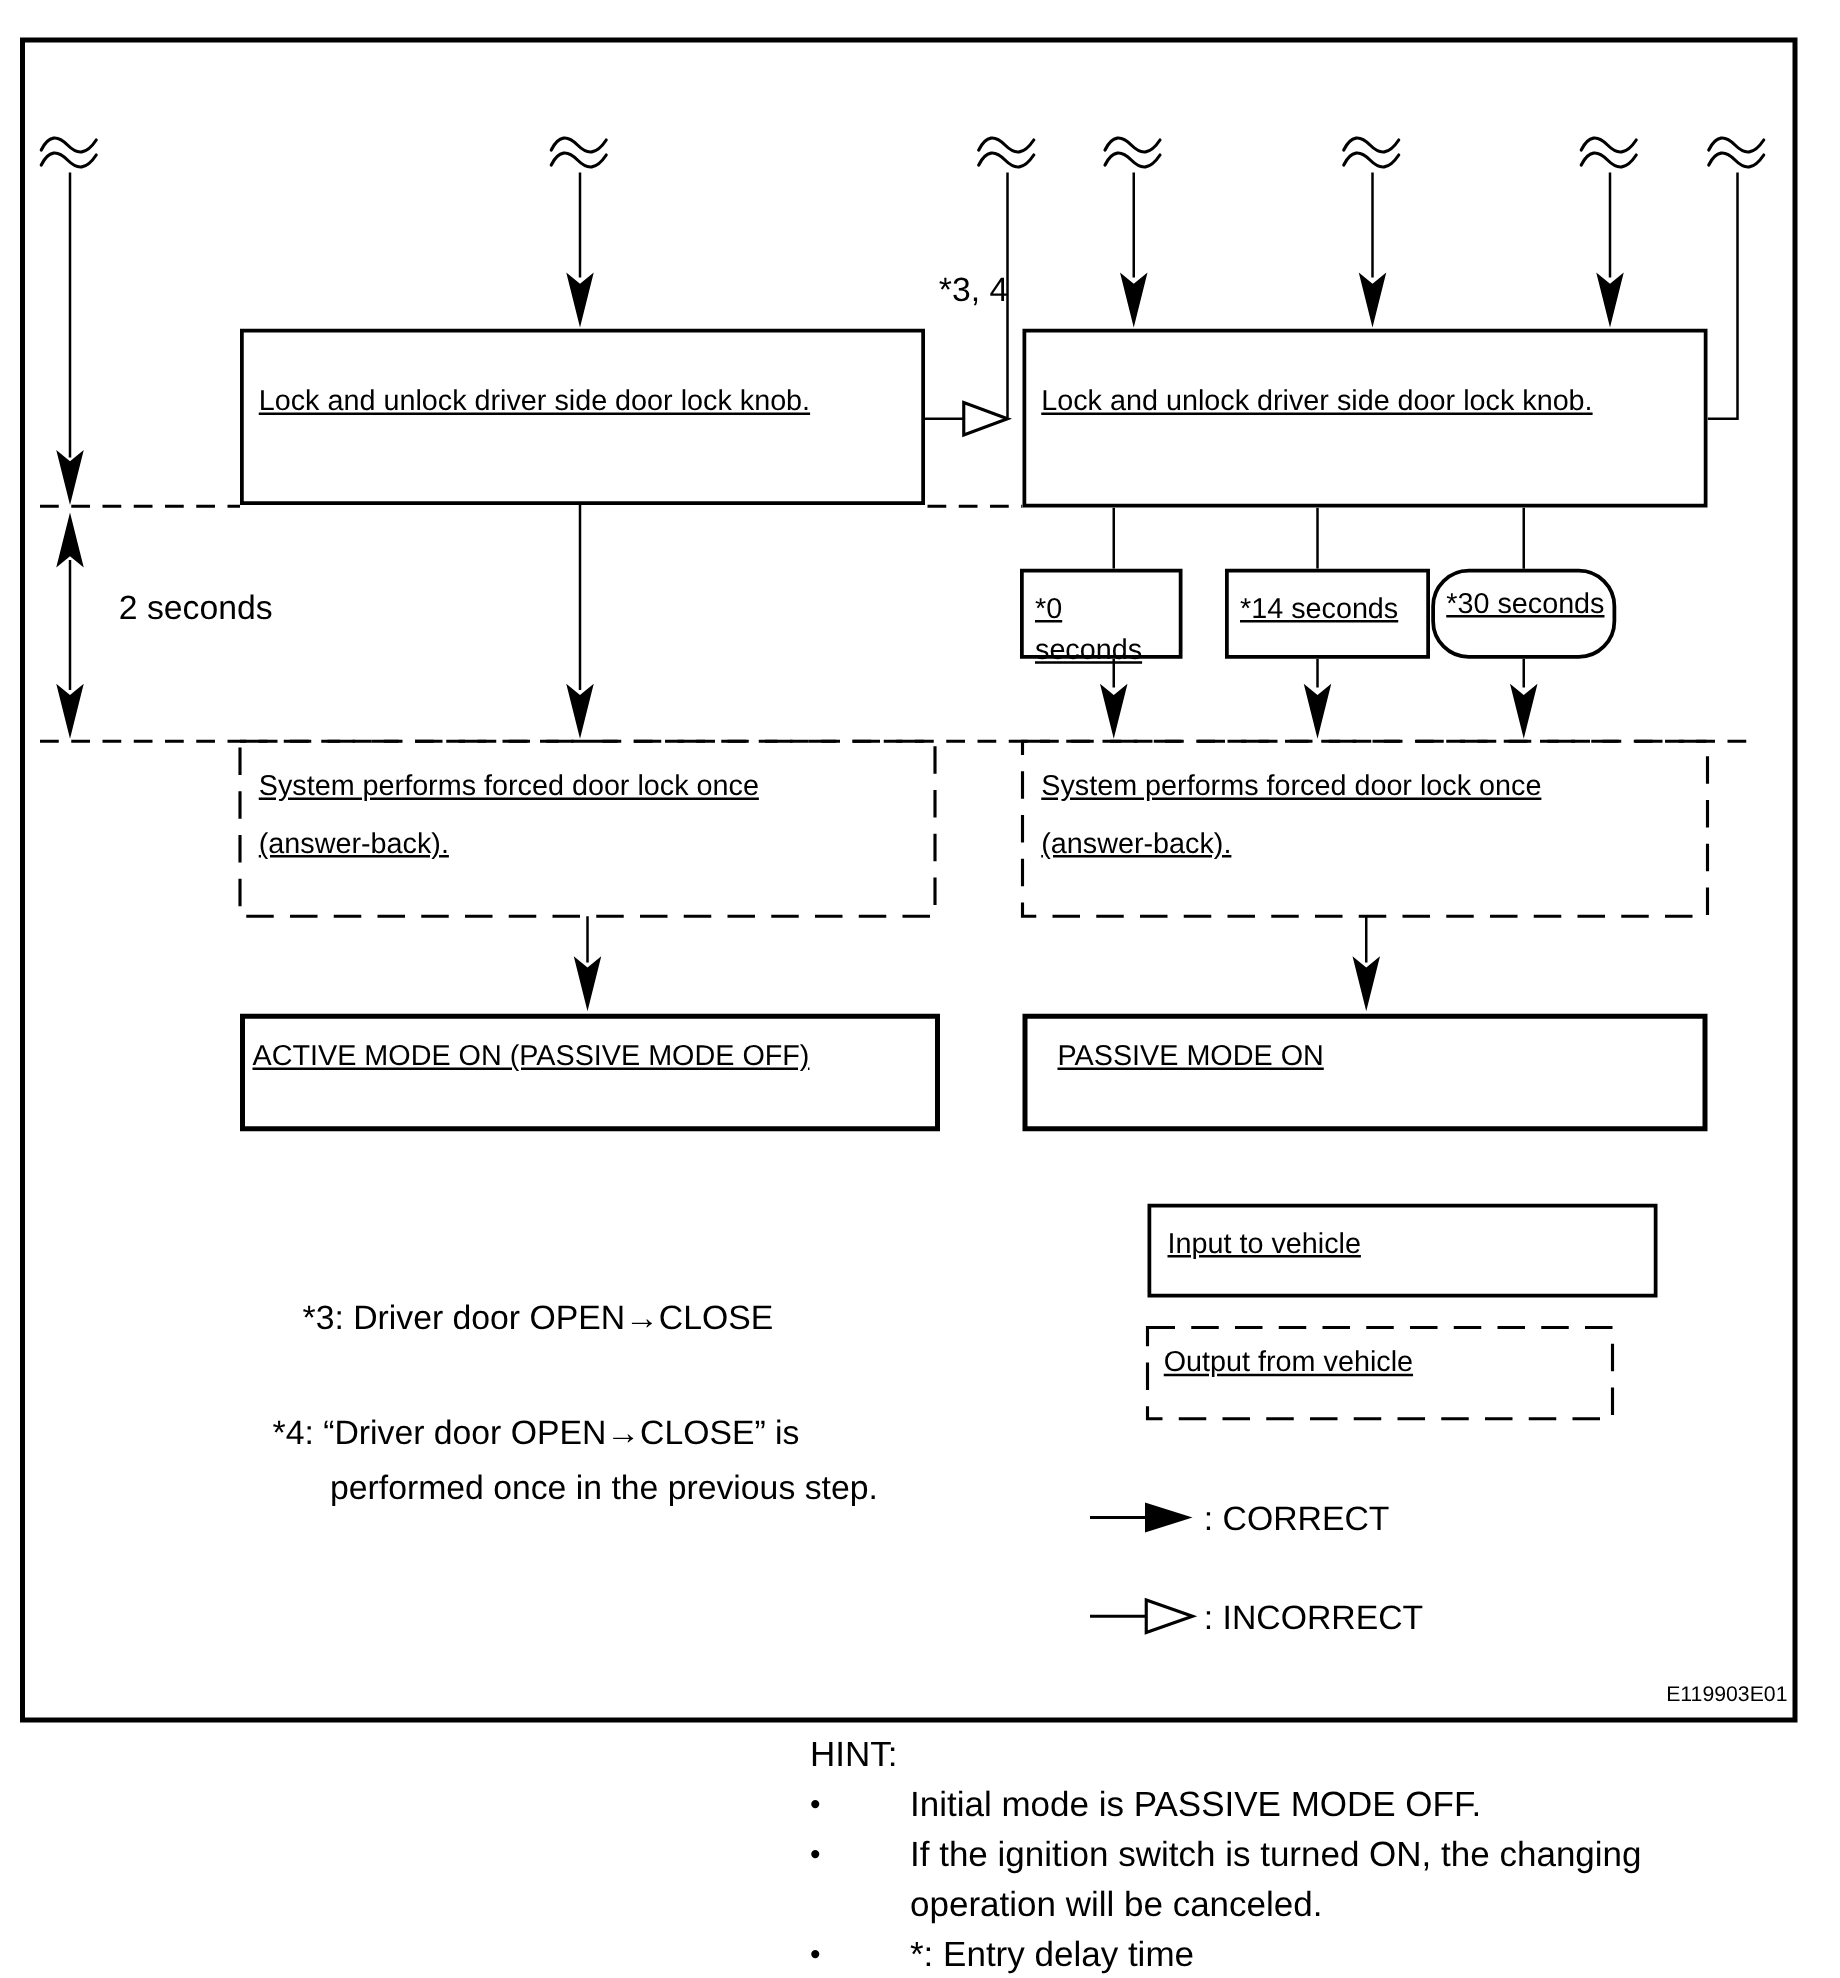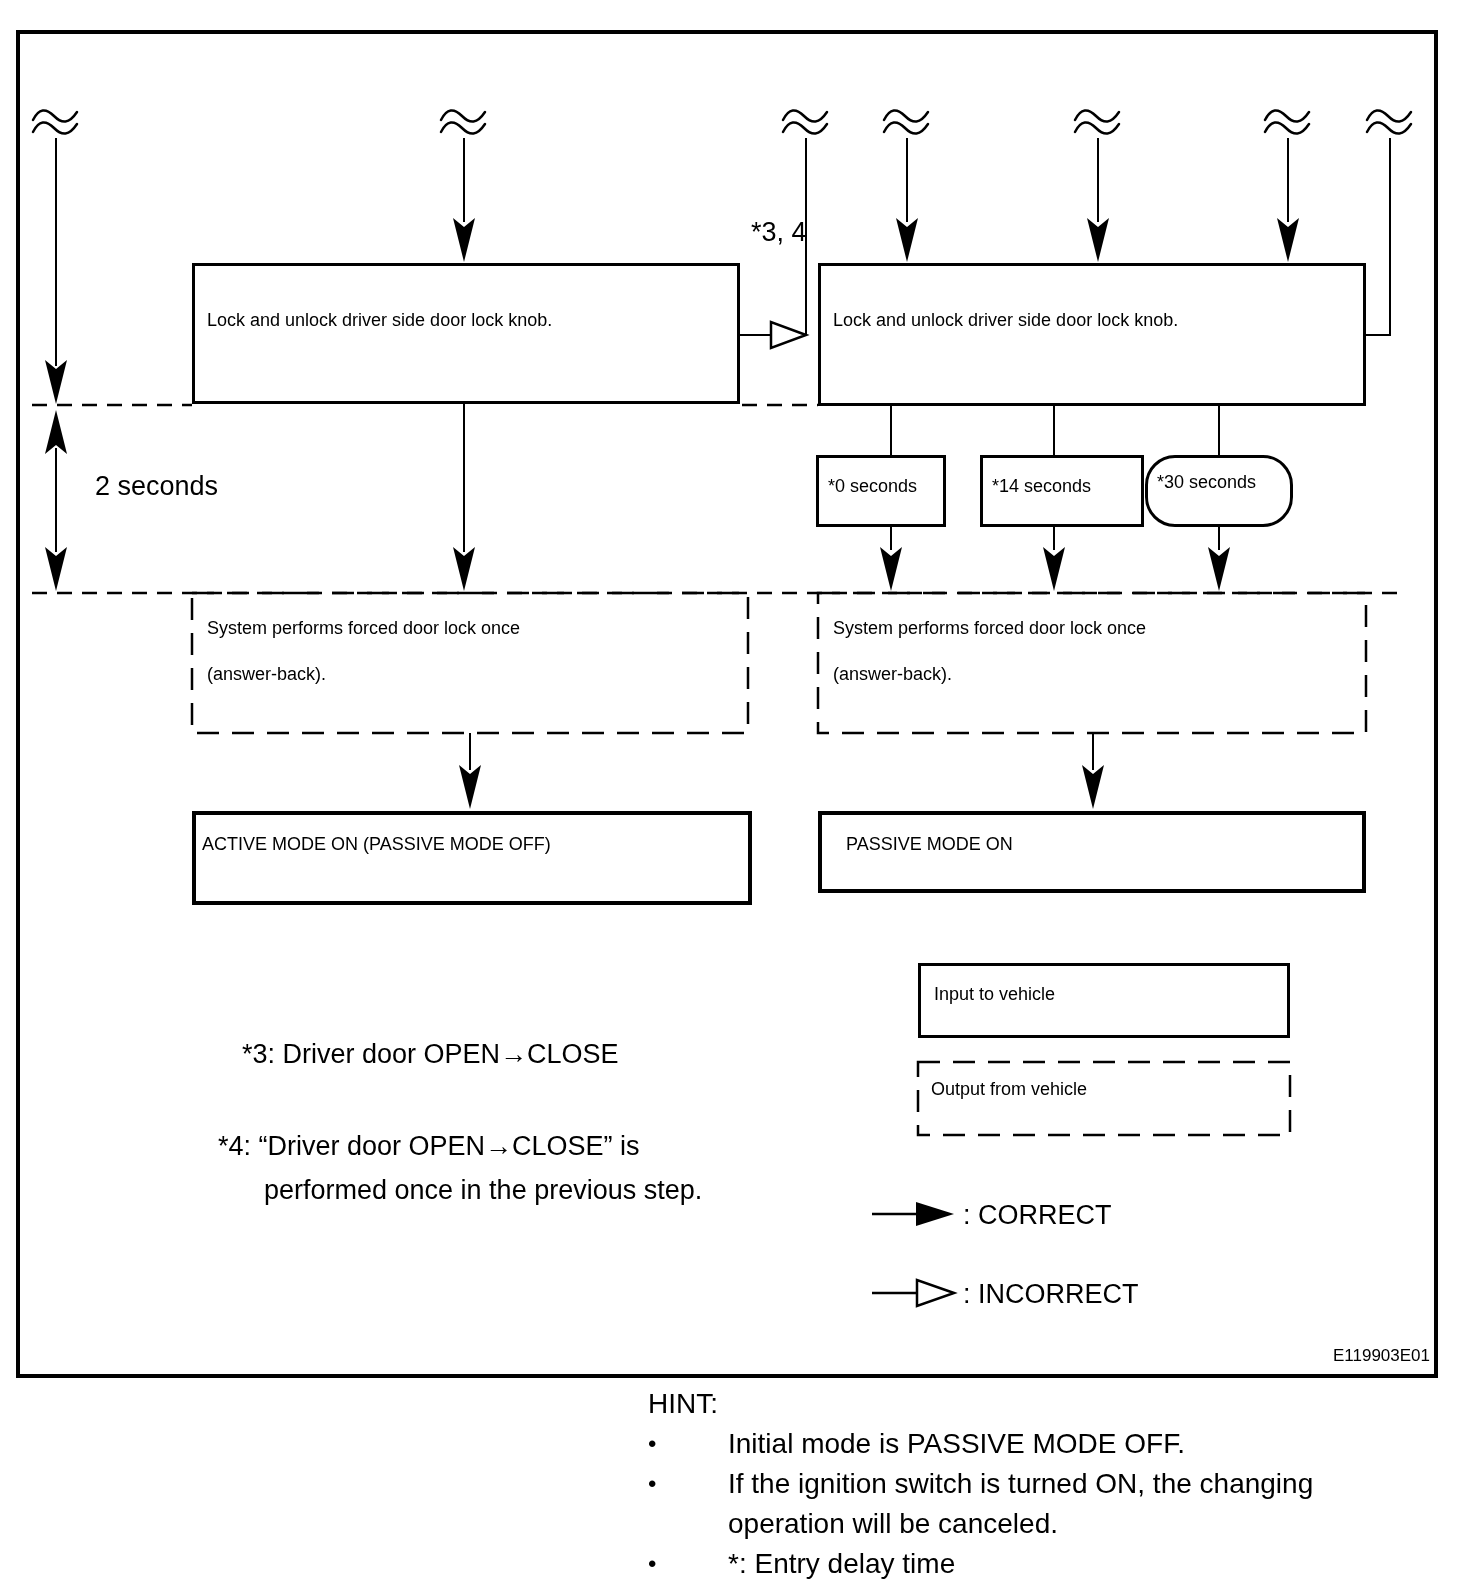--- a/index.html
+++ b/index.html
@@ -9,21 +9,21 @@
     font-family:"Liberation Sans", sans-serif;
   }
   .frame{
     position:absolute;left:16px;top:30px;width:1414px;height:1340px;
     border:4px solid #000;
   }
   svg.lines{position:absolute;left:0;top:0;}
   .box{
     position:absolute;box-sizing:border-box;
     border:3px solid #000;background:#fff;
-    font-size:18px;line-height:33px;
+    font-size:23px;line-height:33px;text-decoration:underline;
   }
   .box.thick{border-width:4px;}
   .box.noborder{border:none;background:transparent;}
   .label{position:absolute;font-size:27px;line-height:32px;white-space:nowrap;}
   .small{font-size:17px;line-height:20px;}
   .result{line-height:46px;}
   .hint{
     position:absolute;left:648px;top:1384px;width:770px;
     font-size:28px;line-height:40px;
   }
@@ -154,25 +154,25 @@
 
   <div class="box noborder result" style="left:818px;top:593px;width:548px;height:140px;padding:12px 8px 0 15px;">
     <div>System performs forced door lock once</div>
     <div>(answer-back).</div>
   </div>
 
   <div class="box thick" style="left:192px;top:811px;width:560px;height:94px;padding:13px 2px 0 6px;">
     <span>ACTIVE MODE ON (PASSIVE MODE OFF)</span>
   </div>
 
-  <div class="box thick" style="left:818px;top:811px;width:548px;height:82px;padding:13px 2px 0 24px;">
+  <div class="box thick" style="left:818px;top:811px;width:548px;height:94px;padding:13px 2px 0 24px;">
     <span>PASSIVE MODE ON</span>
   </div>
 
-  <div class="box" style="left:918px;top:963px;width:372px;height:75px;padding:12px 4px 0 13px;">
+  <div class="box" style="left:918px;top:963px;width:408px;height:75px;padding:12px 4px 0 13px;">
     <span>Input to vehicle</span>
   </div>
   <div class="box noborder" style="left:918px;top:1062px;width:372px;height:73px;padding:11px 4px 0 13px;">
     <span>Output from vehicle</span>
   </div>
 
   <div class="label" style="left:218px;top:1038px;margin-left:24px;">*3: Driver door OPEN→CLOSE</div>
   <div class="label" style="left:218px;top:1130px;">*4: “Driver door OPEN→CLOSE” is</div>
   <div class="label" style="left:264px;top:1174px;">performed once in the previous step.</div>
 

